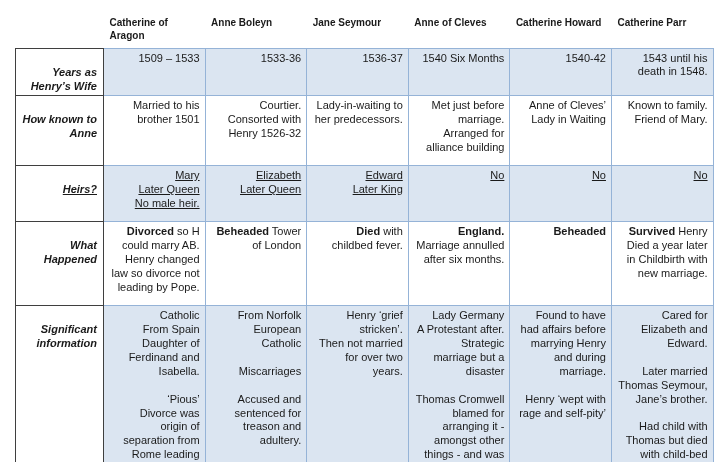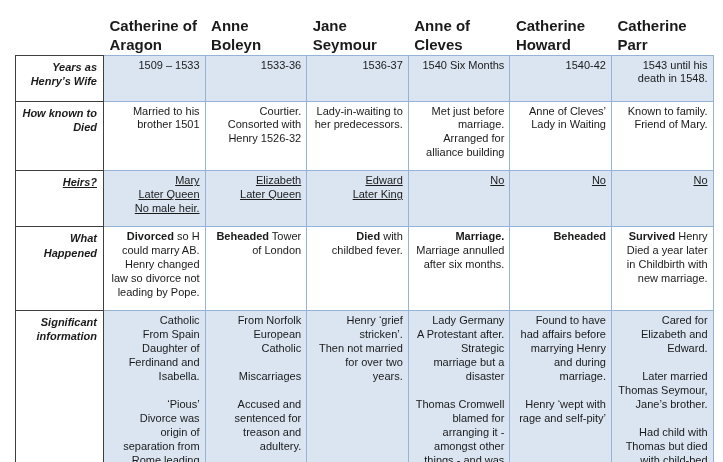--- a/index.html
+++ b/index.html
@@ -18,28 +18,28 @@
   .page{position:relative;width:723px;height:462px;padding:10px 0 0 15px;}
   table.wives{
     border-collapse:collapse;table-layout:fixed;width:698px;
     font-size:11px;line-height:1.27;
   }
   col.c-label{width:88px;}
   col.c-data{width:101.6px;}
   thead th{
     font-weight:bold;text-align:left;vertical-align:top;
     padding:7px 5px 0 6px;height:38px;border:none;background:var(--bg);
-    font-size:15px;line-height:1.25;
+    font-size:10px;line-height:1.25;
   }
   tbody th.rowlabel{
     border:1.5px solid var(--label-border);
     background:var(--bg);
     font-style:italic;font-weight:bold;
     text-align:right;vertical-align:top;
-    padding:4px 6px 2px 3px;font-size:11px;line-height:1.3;
+    padding:16px 6px 2px 3px;font-size:11px;line-height:1.3;
     white-space:pre-line;
   }
   tbody td{
     border:1px solid var(--cell-border);
     vertical-align:top;text-align:right;
     padding:3px 5px 10px 6px;background:var(--bg);
   }
   tbody tr.shaded td{background:var(--shade);}
   tr.r0{height:46px;}
   tr.r1{height:53px;}
@@ -77,21 +77,21 @@
       <tr class="shaded r0">
         <th class="rowlabel">Years as Henry’s Wife</th>
         <td><span>1509 – 1533</span></td>
         <td><span>1533-36</span></td>
         <td><span>1536-37</span></td>
         <td><span>1540 Six Months</span></td>
         <td><span>1540-42</span></td>
         <td><span>1543 until his death in 1548.</span></td>
       </tr>
       <tr class="r1">
-        <th class="rowlabel">How known to Died</th>
+        <th class="rowlabel">How known to Anne</th>
         <td><span>Married to his brother 1501</span></td>
         <td><span>Courtier.</span><br><span>Consorted with Henry 1526-32</span></td>
         <td><span>Lady-in-waiting to her predecessors.</span></td>
         <td><span>Met just before marriage.</span><br><span>Arranged for alliance building</span></td>
         <td><span>Anne of Cleves’ Lady in Waiting</span></td>
         <td><span>Known to family.</span><br><span>Friend of Mary.</span></td>
       </tr>
       <tr class="shaded r2">
         <th class="rowlabel">Heirs?</th>
         <td><span>Mary</span><br><span>Later Queen</span><br><span>No male heir.</span></td>
@@ -99,21 +99,21 @@
         <td><span>Edward</span><br><span>Later King</span></td>
         <td><span>No</span></td>
         <td><span>No</span></td>
         <td><span>No</span></td>
       </tr>
       <tr class="r3">
         <th class="rowlabel">What Happened</th>
         <td><b>Divorced</b><span> so H could marry AB. Henry changed law so divorce not leading by Pope.</span></td>
         <td><b>Beheaded</b><span> Tower of London</span></td>
         <td><b>Died</b><span> with childbed fever.</span></td>
-        <td><b>Marriage.</b><br><span>Marriage annulled after six months.</span></td>
+        <td><b>England.</b><br><span>Marriage annulled after six months.</span></td>
         <td><b>Beheaded</b></td>
         <td><b>Survived</b><span> Henry</span><br><span>Died a year later in Childbirth with new marriage.</span></td>
       </tr>
       <tr class="shaded r4">
         <th class="rowlabel">Significant information</th>
         <td><span>Catholic</span><br><span>From Spain</span><br><span>Daughter of Ferdinand and Isabella.</span><br><br><span>‘Pious’</span><br><span>Divorce was origin of separation from Rome leading path to England as Protestant state</span></td>
         <td><span>From Norfolk</span><br><span>European Catholic</span><br><br><span>Miscarriages</span><br><br><span>Accused and sentenced for treason and adultery.</span></td>
         <td><span>Henry ‘grief stricken’.</span><br><span>Then not married for over two years.</span></td>
         <td><span>Lady Germany</span><br><span>A Protestant after.</span><br><span>Strategic marriage but a disaster</span><br><br><span>Thomas Cromwell blamed for arranging it - amongst other things - and was also beheaded.</span></td>
         <td><span>Found to have had affairs before marrying Henry and during marriage.</span><br><br><span>Henry ‘wept with rage and self-pity’</span></td>

